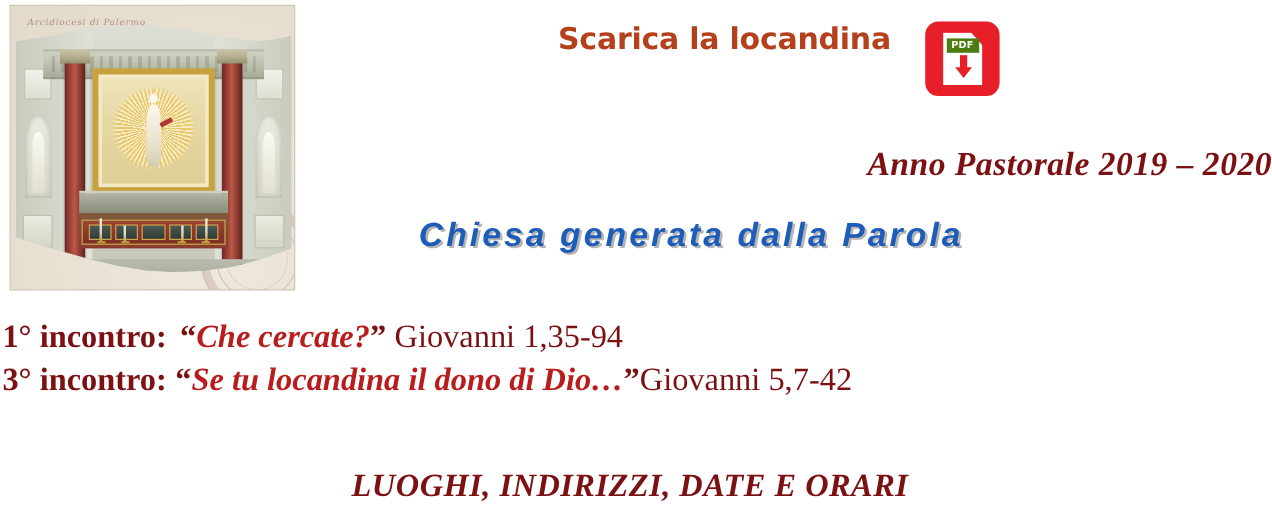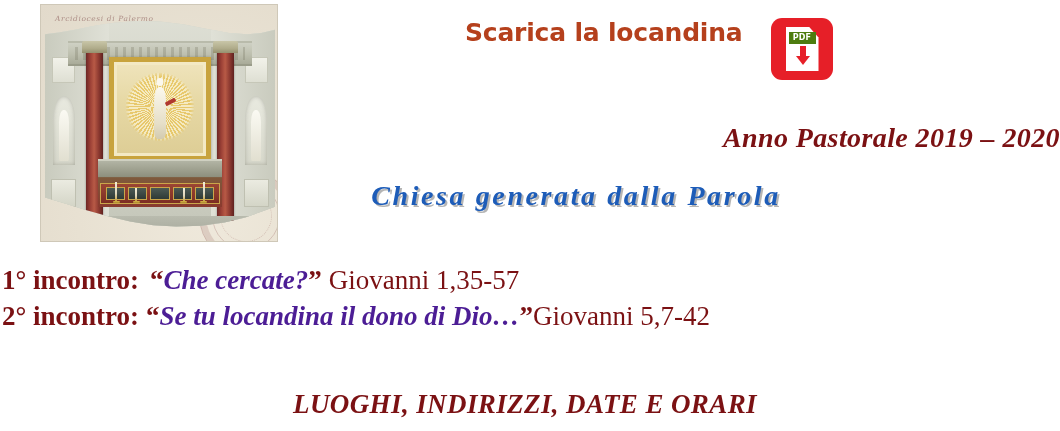--- a/index.html
+++ b/index.html
@@ -25,21 +25,20 @@
   .photo-block {
     position: absolute;
     left: 8px;
     top: 4px;
     width: 238px;
     height: 238px;
     background: #ece6da;
     border: 1px solid #cfc8b8;
     box-sizing: border-box;
     overflow: hidden;
-    margin-left: 32px;
   }
   
   .parchment {
     position: absolute;
     inset: 0;
     background:
       radial-gradient(ellipse at 70% 85%, #efe9dc 0%, #e8e1d2 55%, #e2dacb 100%);
   }
   
   .seal {
@@ -411,21 +410,21 @@
     white-space: nowrap;
   }
 
   .chiesa {
     position: absolute;
     left: 0;
     right: 0;
     top: 180px;
     text-align: center;
     padding-left: 92px;
-    font-family: Liberation Serif, serif;
+    font-family: Liberation Sans, sans-serif;
     font-weight: bold;
     font-style: italic;
     font-size: 28px;
     letter-spacing: 2.6px;
     color: #1d5cb8;
     text-shadow: 2px 2px 0 rgba(120,120,120,0.55);
     white-space: nowrap;
   }
 
   
@@ -448,21 +447,21 @@
     margin-top: 36px;
   }
   .incontro-line .qmark {
     font-weight: bold;
     color: #7b1113;
     font-style: normal;
   }
   .incontro-line .quote {
     font-weight: bold;
     font-style: italic;
-    color: #4c1d95;
+    color: #b91c1c;
   }
   .incontro-line .ref {
     font-weight: normal;
     color: #7b1113;
   }
   .sp { display: inline-block; width: 7px; }
   .sp-wide { display: inline-block; width: 11px; }
 
   .luoghi {
     position: absolute;
@@ -550,25 +549,25 @@
     </div>
   </div>
 
   <div class="anno">Anno Pastorale 2019 – 2020</div>
 
   <div class="chiesa">Chiesa generata dalla Parola</div>
 
   <div class="incontri">
 
     <div class="incontro-line">
-      <span class="lbl">1° incontro:</span><span class="sp-wide"></span><span class="qmark">“</span><span class="quote">Che cercate?</span><span class="qmark">”</span><span class="sp"></span><span class="ref">Giovanni 1,35-57</span>
+      <span class="lbl">1° incontro:</span><span class="sp-wide"></span><span class="qmark">“</span><span class="quote">Che cercate?</span><span class="qmark">”</span><span class="sp"></span><span class="ref">Giovanni 1,35-94</span>
     </div>
 
 
     <div class="incontro-line">
-      <span class="lbl">2° incontro:</span><span class="sp"></span><span class="qmark">“</span><span class="quote">Se tu locandina il dono di Dio…</span><span class="qmark">”</span><span class="ref">Giovanni 5,7-42</span>
+      <span class="lbl">3° incontro:</span><span class="sp"></span><span class="qmark">“</span><span class="quote">Se tu locandina il dono di Dio…</span><span class="qmark">”</span><span class="ref">Giovanni 5,7-42</span>
     </div>
 
   </div>
 
   <div class="luoghi">LUOGHI, INDIRIZZI, DATE E ORARI</div>
 
 </div>
 
 </body></html>

